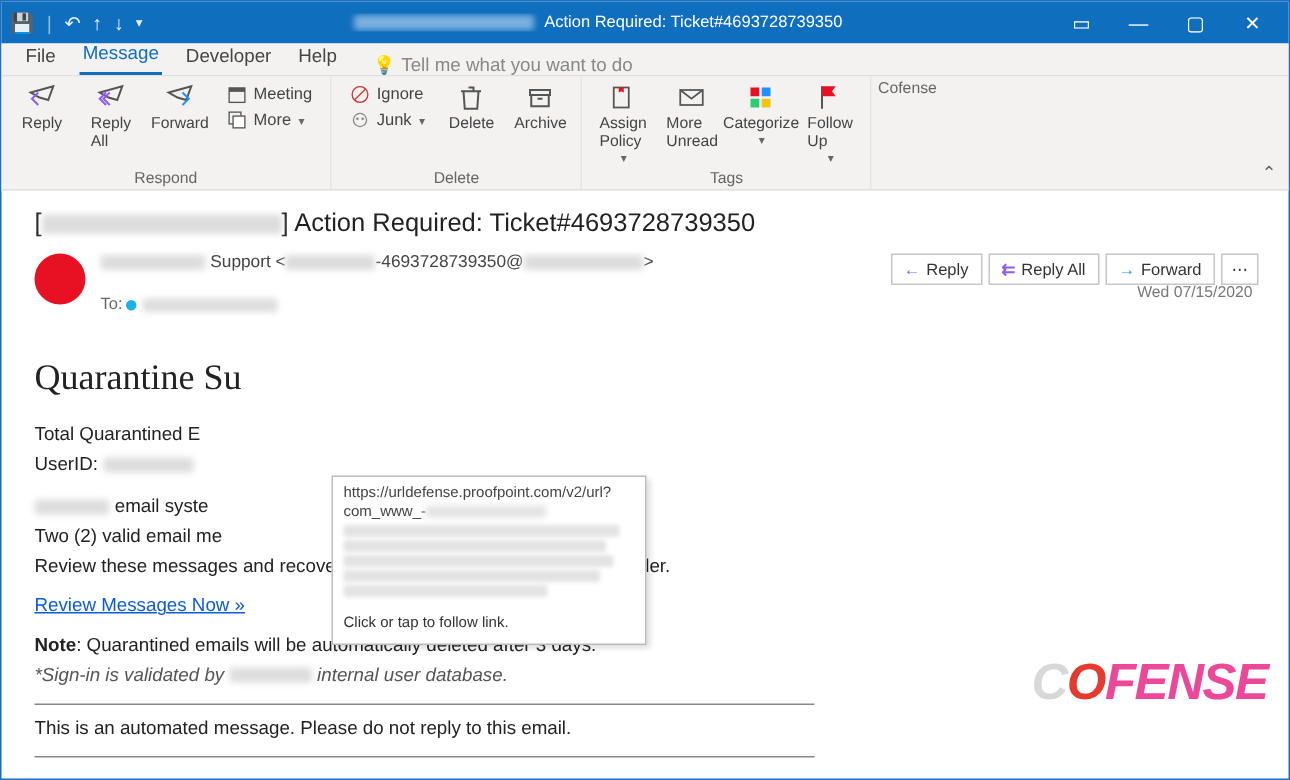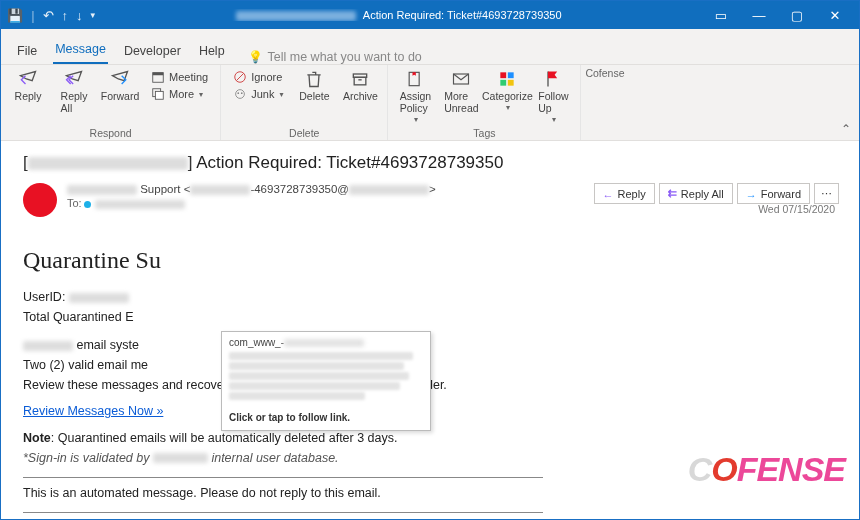--- a/index.html
+++ b/index.html
@@ -7,21 +7,21 @@
   .window { width: 860px; height: 520px; border: 1px solid #196fc4; position: relative; background: #fff; }
   
   .titlebar { height: 28px; background: #106ebe; color: #fff; display: flex; align-items: center; padding: 0 6px; font-size: 11px; }
   .qat { display: flex; gap: 8px; align-items: center; }
   .qat span { font-size: 13px; opacity: .9; }
   .title-center { flex: 1; text-align: center; white-space: nowrap; overflow: hidden; }
   .title-blur { display:inline-block; width:120px; height:10px; background:#7cb0df; filter: blur(2px); border-radius:2px; vertical-align:middle; margin-right:4px;}
   .winbtns { display: flex; gap: 2px; }
   .winbtns span { width: 36px; text-align: center; font-size: 13px; }
   
-  .menutabs { height: 36px; background: #f3f2f1; display: flex; align-items: flex-end; gap: 14px; padding: 0 14px; border-bottom: 1px solid #e1dfdd; font-size: 12.5px; color: #444; }
+  .menutabs { height: 22px; background: #f3f2f1; display: flex; align-items: flex-end; gap: 14px; padding: 0 14px; border-bottom: 1px solid #e1dfdd; font-size: 12.5px; color: #444; }
   .menutabs .tab { padding: 4px 2px 6px; cursor: default; }
   .menutabs .tab.active { color: #106ebe; border-bottom: 2px solid #106ebe; }
   .tellme { display: flex; align-items: center; gap: 4px; color: #888; margin-left: 8px; }
   .tellme .bulb { font-size: 12px; color: #aaa; }
   
   .ribbon { height: 76px; background: #f3f2f1; display: flex; border-bottom: 1px solid #e1dfdd; position:relative; }
   .ribgroup { display: flex; flex-direction: column; justify-content: flex-start; align-items: stretch; padding: 2px 4px 0; border-right: 1px solid #e5e5e5; }
   .ribgroup .controls { display: flex; align-items: flex-start; gap: 0; flex: 1; }
   .ribgroup .glabel { text-align: center; font-size: 10.5px; color: #666; padding-bottom: 1px; }
   .rbtn { display: flex; flex-direction: column; align-items: center; justify-content: flex-start; width: 46px; padding: 2px 0; font-size: 10.5px; color: #444; gap: 1px; }
@@ -32,39 +32,39 @@
   .chev { display:inline-block; font-size:8px; margin-left:1px; vertical-align:middle; color:#666;}
   .ribbon-collapse { position:absolute; right:8px; bottom:4px; color:#666; font-size:12px; }
   
   .body { padding: 8px 20px 0 22px; position: relative; height: calc(100% - 28px - 26px - 76px); overflow: hidden; }
   .subject { font-size: 17px; color: #222; margin: 4px 0 10px; }
   .subj-blur { display:inline-block; width:160px; height:13px; background:#ddd; filter: blur(2px); border-radius:2px; vertical-align:middle; }
   .header-row { display: flex; align-items: flex-start; }
   .avatar { width: 34px; height: 34px; border-radius: 50%; background: #e81123; margin-right: 10px; flex-shrink:0; }
   .from-block { flex: 1; font-size: 11.5px; color: #444; }
   .blur { display:inline-block; background:#ddd; filter: blur(2px); border-radius:2px; vertical-align:middle; }
-  .to-row { margin-top: 2px; font-size: 11px; color: #666; }
+  .to-row { margin-top: 16px; font-size: 11px; color: #666; }
   .dot { display:inline-block; width:7px; height:7px; border-radius:50%; background:#1db0e8; margin: 0 4px 0 2px; vertical-align:middle;}
   .reply-btns { display: flex; gap: 4px; margin-left: auto; }
   .obtn { border: 1px solid #c8c6c4; background:#fff; padding: 3px 8px; font-size: 11px; color:#333; display:flex; align-items:center; gap:4px; }
   .obtn .arr { color:#8b5cf6; font-weight:bold; }
   .obtn.fwd .arr { color:#1e90ff; }
   .meta-date { position:absolute; right:24px; top:62px; color:#777; font-size:10.5px; }
   
   .content { margin-top: 26px; font-size: 12.5px; color:#222; line-height: 1.45; position:relative; }
   .content h2 { font-size: 24px; font-weight: 400; font-family: Georgia, 'Times New Roman', serif; margin: 6px 0 10px; }
   .content p { margin: 2px 0; }
   .link { color: #0b5cd6; text-decoration: underline; display:inline-block; margin: 6px 0; }
   .note b { font-weight:600; }
   .italic { font-style: italic; color:#555; margin-top:8px;}
   hr { border:none; border-top:1px solid #888; margin: 10px 0 6px; max-width: 520px;}
   
   .tooltip { position:absolute; left: 220px; top: 190px; width: 210px; background:#fff; border:1px solid #bbb; padding:5px 7px 6px; font-size:10px; color:#444; box-shadow: 2px 2px 4px rgba(0,0,0,.15); z-index:10; line-height:1.25;}
   .tooltip .tblur { display:block; height:8px; background:#e3e3e3; filter:blur(1.5px); margin:2px 0; border-radius:2px;}
-  .tooltip .tfollow { font-weight:700; color:#333; margin-top:12px; }
+  .tooltip .tfollow { font-weight:400; color:#333; margin-top:12px; }
   
   .watermark { position:absolute; right:14px; bottom:40px; font-size:34px; font-weight:800; font-style:italic; letter-spacing:-1px;}
   .watermark .co { color:#d8d8d8; }
   .watermark .o { color:#e33b2e; }
   .watermark .fense { color:#ec4899; }
 </style>
 </head>
 <body>
 
 <div class="window">
@@ -264,35 +264,36 @@
             <span class="arr">→</span>
             <span>Forward</span>
           </div>
         <div class="obtn" style="padding:3px 6px">⋯</div>
       </div>
     </div>
     <div class="meta-date">Wed 07/15/2020</div>
 
     <div class="content">
       <h2><span>Quarantine Su</span></h2>
+      <p><span>Total Quarantined E</span></p>
       <p><span>UserID: </span><span class="blur" style="width:60px;height:10px"></span></p>
-      <p><span>Total Quarantined E</span></p>
       <p style="margin-top:10px"><span class="blur" style="width:50px;height:10px"></span><span> email syste</span><span style="display:inline-block;width:170px"></span><span> folder.</span></p>
       <p><span>Two (2) valid email me</span><span style="display:inline-block;width:160px"></span><span>letion.</span></p>
       <p>Review these messages and recover your lost mails back to the inbox folder.</p>
       <a class="link">Review Messages Now »</a>
       <p class="note"><b>Note</b><span>: Quarantined emails will be automatically deleted after 3 days.</span></p>
       <p class="italic"><span>*Sign-in is validated by </span><span class="blur" style="width:55px;height:10px"></span><span> internal user database.</span></p>
       <hr>
       <p>This is an automated message. Please do not reply to this email.</p>
       <hr>
       
     </div>
 
     <div class="tooltip">
+      <div>https://urldefense.proofpoint.com/v2/url?</div>
       <div><span>com_www_-</span><span class="blur" style="width:80px;height:8px;background:#e3e3e3"></span></div>
       <span class="tblur" style="width:95%"></span>
       <span class="tblur" style="width:90%"></span>
       <span class="tblur" style="width:93%"></span>
       <span class="tblur" style="width:88%"></span>
       <span class="tblur" style="width:70%"></span>
       <div class="tfollow">Click or tap to follow link.</div>
     </div>
 
     <div class="watermark">

